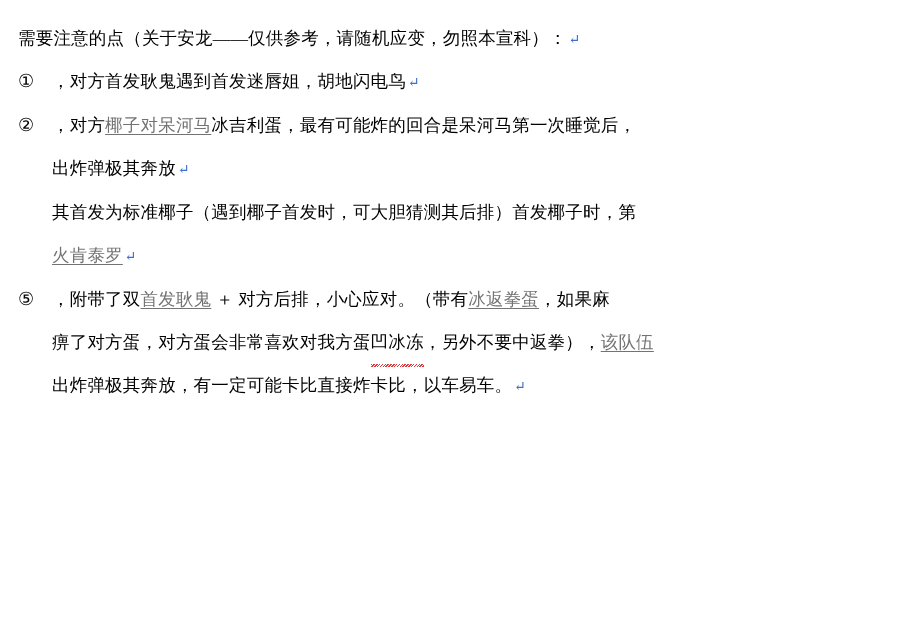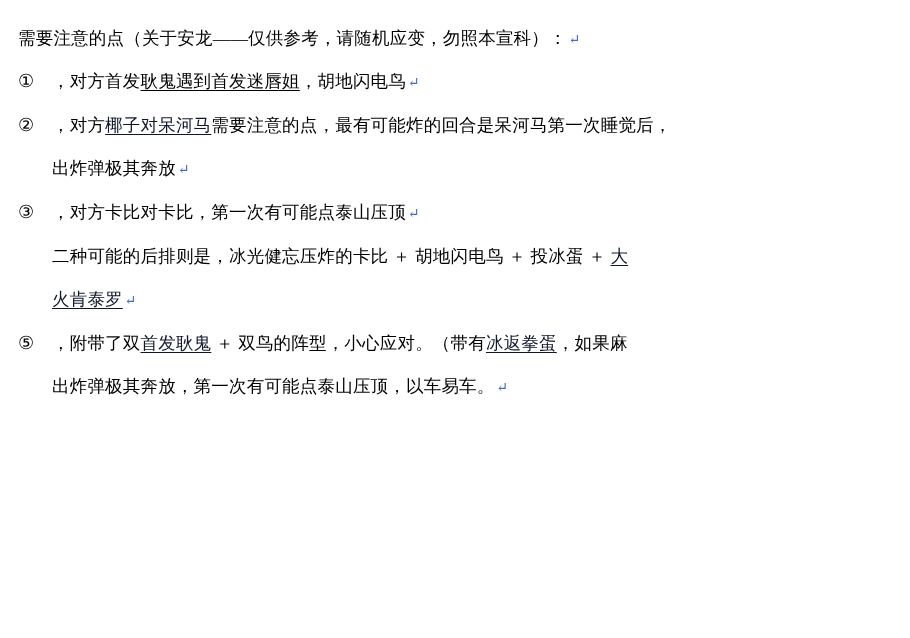--- a/index.html
+++ b/index.html
@@ -30,26 +30,25 @@
   .marker {
     display: inline-block;
     width: 34px;
     font-size: 18px;
   }
   .indent {
     display: inline-block;
     width: 34px;
   }
   .u {
-    text-decoration: underline;
     text-underline-offset: 3px;
     text-decoration-thickness: 1px;
   }
   .blue {
-    color: #0f172a;
+    color: #737373;
     text-decoration: underline;
     text-underline-offset: 3px;
     text-decoration-thickness: 1px;
   }
   .pilcrow {
     color: #3d6ecb;
     font-size: 14px;
     padding-left: 2px;
   }
   .squiggle {
@@ -81,38 +80,38 @@
 
   <div class="line title">
     <span>需要注意的点（关于安龙——仅供参考，请随机应变，勿照本宣科）：</span><span class="pilcrow">↵</span>
   </div>
 
   <div class="line">
     <span class="marker">①</span><span>，对方首发</span><span class="u">耿鬼遇到首发迷唇姐</span><span>，胡地闪电鸟</span><span class="pilcrow">↵</span>
   </div>
 
   <div class="line">
-    <span class="marker">②</span><span>，对方</span><span class="blue">椰子对呆河马</span><span>需要注意的点，最有可能炸的回合是呆河马第一次睡觉后，</span>
+    <span class="marker">②</span><span>，对方</span><span class="blue">椰子对呆河马</span><span>冰吉利蛋，最有可能炸的回合是呆河马第一次睡觉后，</span>
   </div>
   <div class="line">
     <span class="indent"></span><span>出炸弹极其奔放</span><span class="pilcrow">↵</span>
   </div>
 
-  <div class="line">
-    <span class="marker">③</span><span>，对方卡比对卡比，第一次有可能点泰山压顶</span><span class="pilcrow">↵</span>
-  </div>
 
   <div class="line">
-    <span class="indent"></span><span>二种可能的后排则是，冰光健忘压炸的卡比 ＋ 胡地闪电鸟 ＋ 投冰蛋 ＋ </span><span class="blue">大</span>
+    <span class="indent"></span><span>其首发为标准椰子（遇到椰子首发时，可大胆猜测其后排）首发椰子时，第</span>
   </div>
   <div class="line">
     <span class="indent"></span><span class="blue">火肯泰罗</span><span class="pilcrow">↵</span>
   </div>
 
   <div class="line">
-    <span class="marker">⑤</span><span>，附带了双</span><span class="blue">首发耿鬼</span><span> ＋ 双鸟的阵型，小心应对。（带有</span><span class="blue">冰返拳蛋</span><span>，如果麻</span>
+    <span class="marker">⑤</span><span>，附带了双</span><span class="blue">首发耿鬼</span><span> ＋ 对方后排，小心应对。（带有</span><span class="blue">冰返拳蛋</span><span>，如果麻</span>
   </div>
   <div class="line">
-    <span class="indent"></span><span>出炸弹极其奔放，第一次有可能点泰山压顶，以车易车。</span><span class="pilcrow">↵</span>
+    <span class="indent"></span><span>痹了对方蛋，对方蛋会非常喜欢对我方蛋</span><span class="squiggle">凹冰冻</span><span>，另外不要中返拳），</span><span class="blue">该队伍</span>
+  </div>
+  <div class="line">
+    <span class="indent"></span><span>出炸弹极其奔放，有一定可能卡比直接炸卡比，以车易车。</span><span class="pilcrow">↵</span>
   </div>
 
 
 </div>
 
 </body></html>

